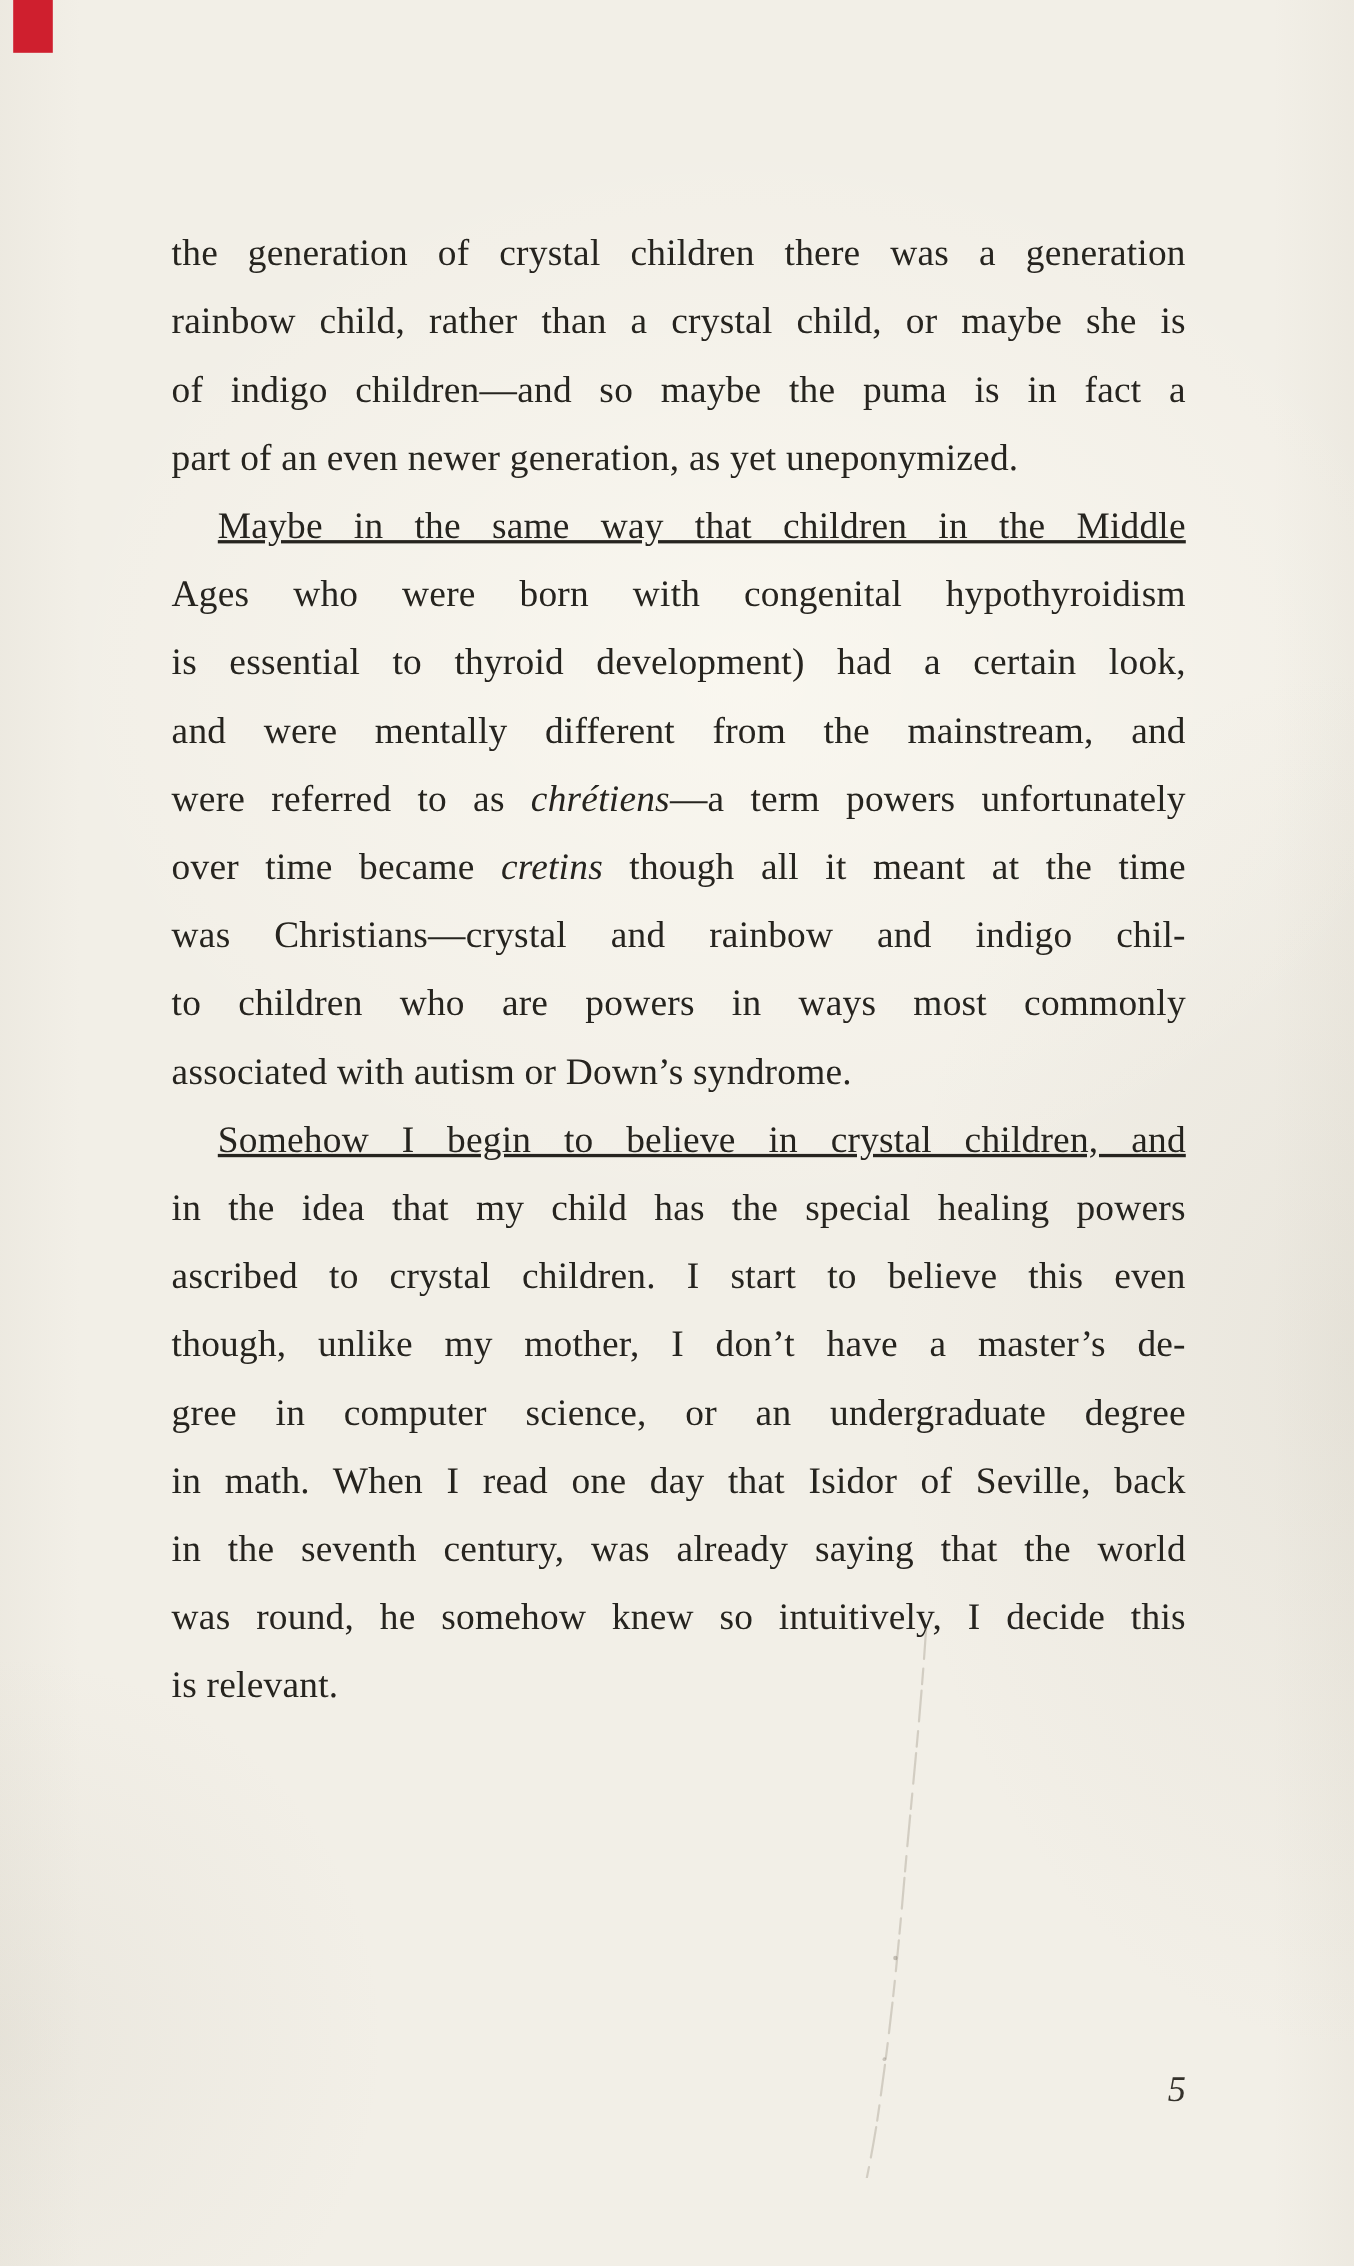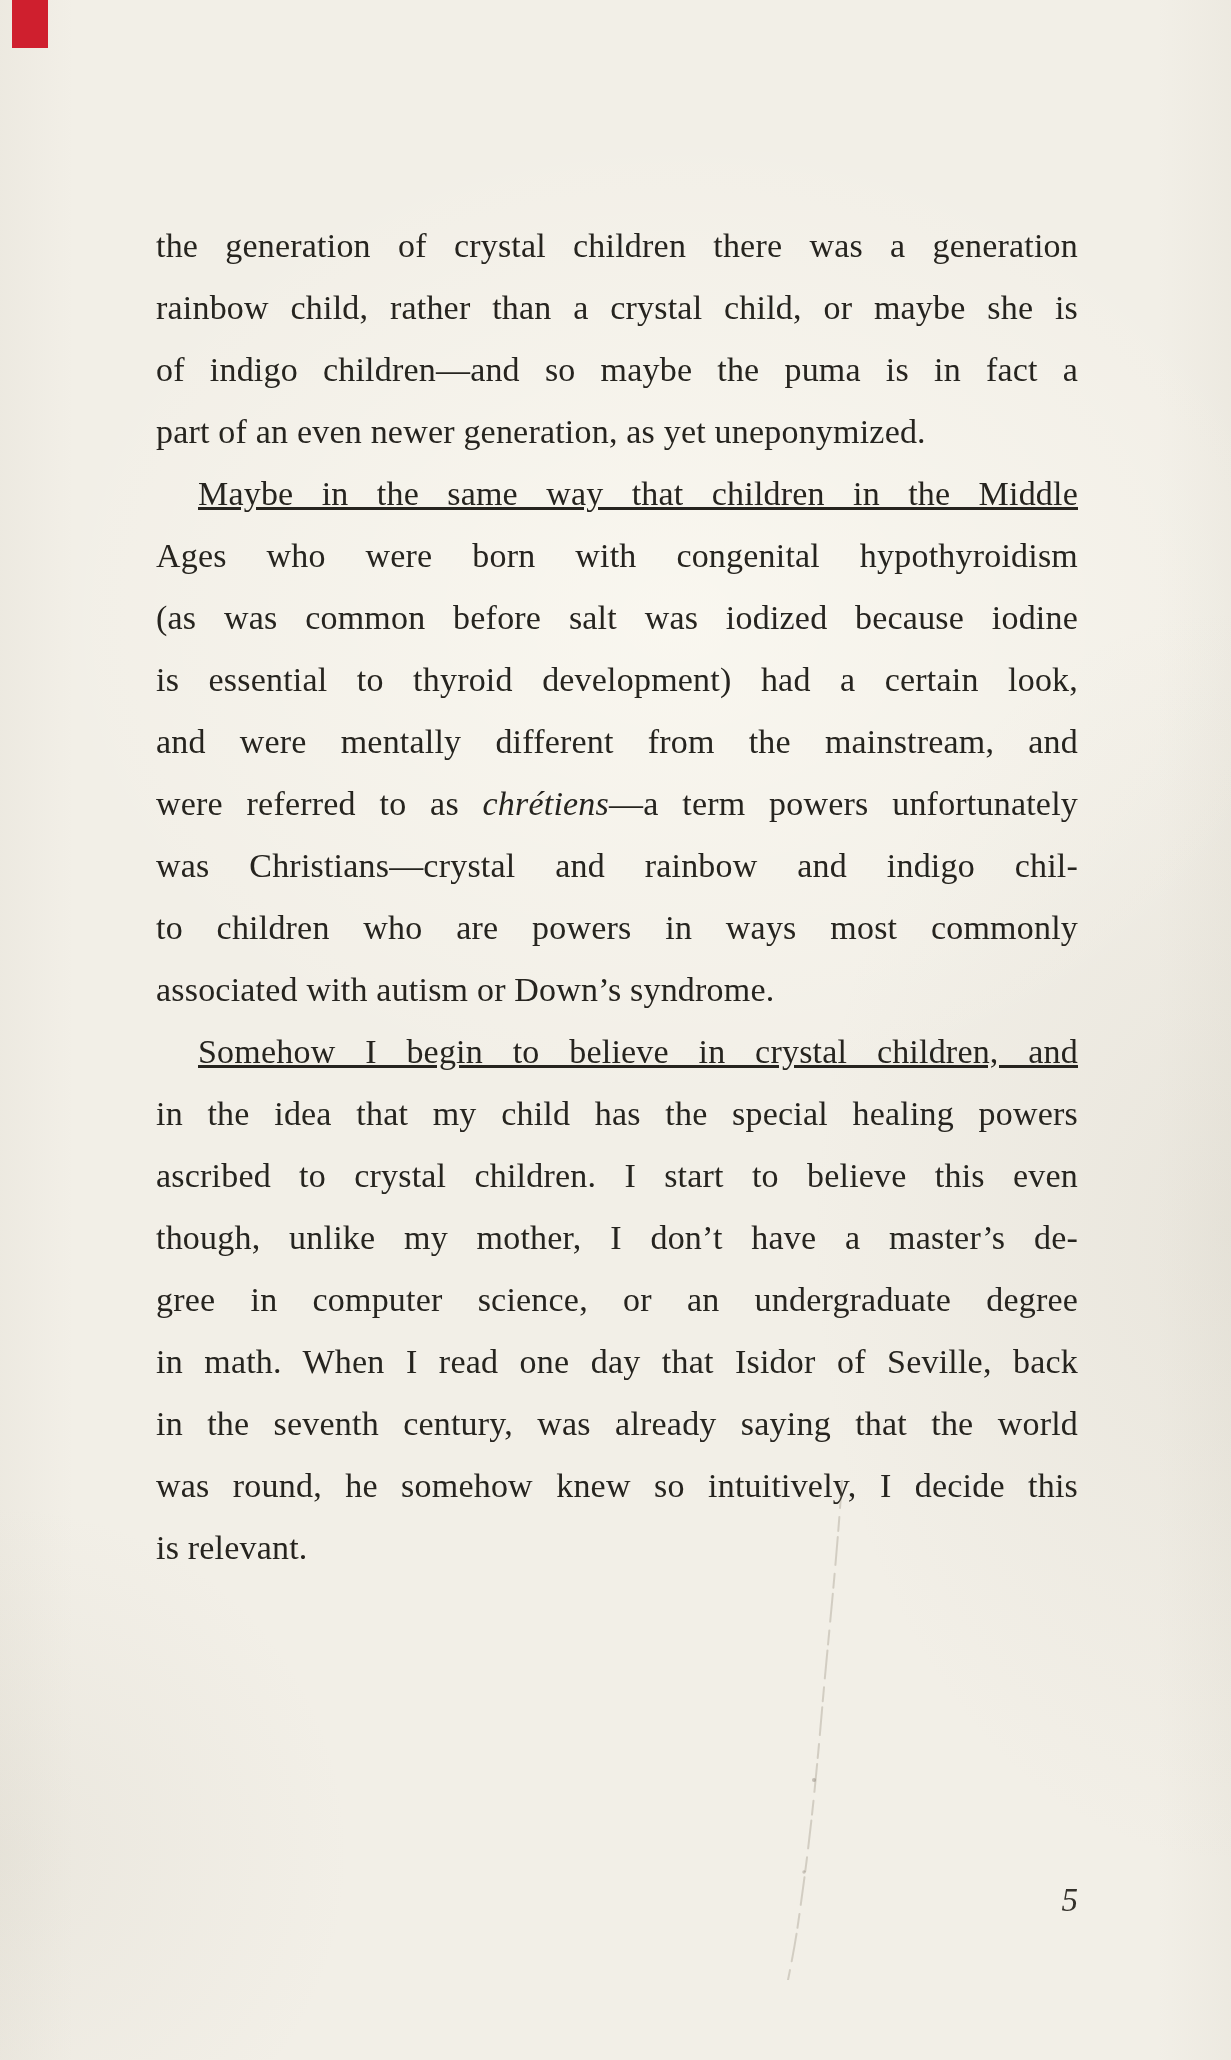--- a/index.html
+++ b/index.html
@@ -28,21 +28,21 @@
     position: absolute;
     left: 12px;
     top: 0;
     width: 36px;
     height: 48px;
     background: var(--red_tab);
   }
   .text-block {
     position: absolute;
     left: 156px;
-    top: 215px;
+    top: 200px;
     width: 922px;
     font-size: 34px;
     line-height: 62px;
     letter-spacing: 0.2px;
   }
   .line {
     text-align: justify;
     text-align-last: justify;
     white-space: nowrap;
   }
@@ -78,24 +78,24 @@
 
 <div class="red-tab"></div>
 
 <div class="text-block">
     <div class="line"><span>the generation of crystal children there was a generation</span></div>
     <div class="line"><span>rainbow child, rather than a crystal child, or maybe she is</span></div>
     <div class="line"><span>of indigo children—and so maybe the puma is in fact a</span></div>
     <div class="line last"><span>part of an even newer generation, as yet uneponymized.</span></div>
     <div class="line indent"><span>Maybe in the same way that children in the Middle</span></div>
     <div class="line"><span>Ages who were born with congenital hypothyroidism</span></div>
-    <div class="line"><span>(as was common before salt was iodized because iodine</span></div>
     <div class="line"><span>is essential to thyroid development) had a certain look,</span></div>
     <div class="line"><span>and were mentally different from the mainstream, and</span></div>
     <div class="line"><span>were referred to as </span><span class="italic">chrétiens</span><span>—a term powers unfortunately</span></div>
+    <div class="line"><span>over time became </span><span class="italic">cretins</span><span> though all it meant at the time</span></div>
     <div class="line"><span>was Christians—crystal and rainbow and indigo chil-</span></div>
     <div class="line"><span>to children who are powers in ways most commonly</span></div>
     <div class="line last"><span>associated with autism or Down’s syndrome.</span></div>
     <div class="line indent"><span>Somehow I begin to believe in crystal children, and</span></div>
     <div class="line"><span>in the idea that my child has the special healing powers</span></div>
     <div class="line"><span>ascribed to crystal children. I start to believe this even</span></div>
     <div class="line"><span>though, unlike my mother, I don’t have a master’s de-</span></div>
     <div class="line"><span>gree in computer science, or an undergraduate degree</span></div>
     <div class="line"><span>in math. When I read one day that Isidor of Seville, back</span></div>
     <div class="line"><span>in the seventh century, was already saying that the world</span></div>

